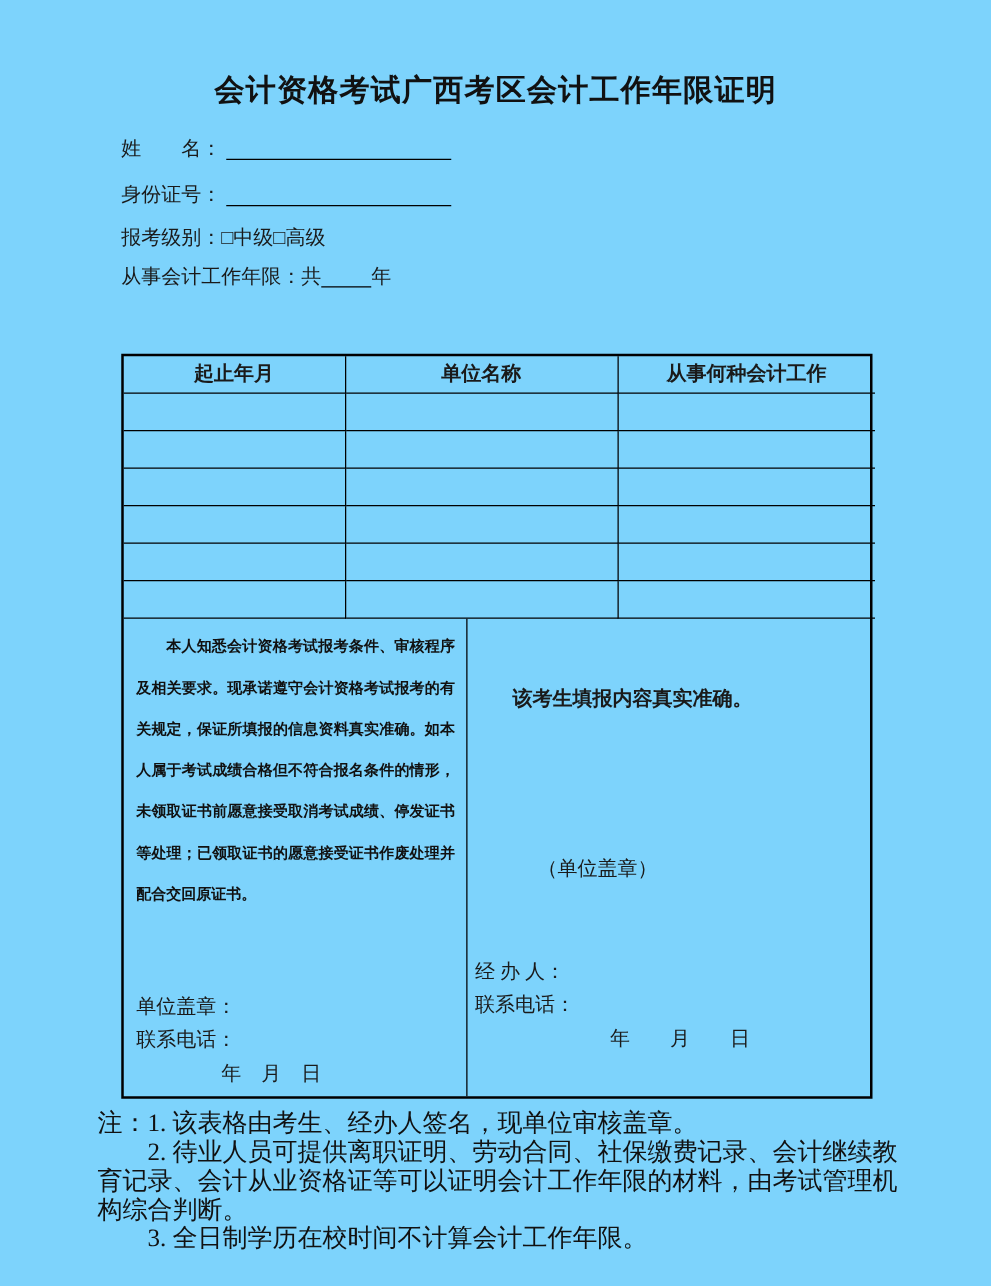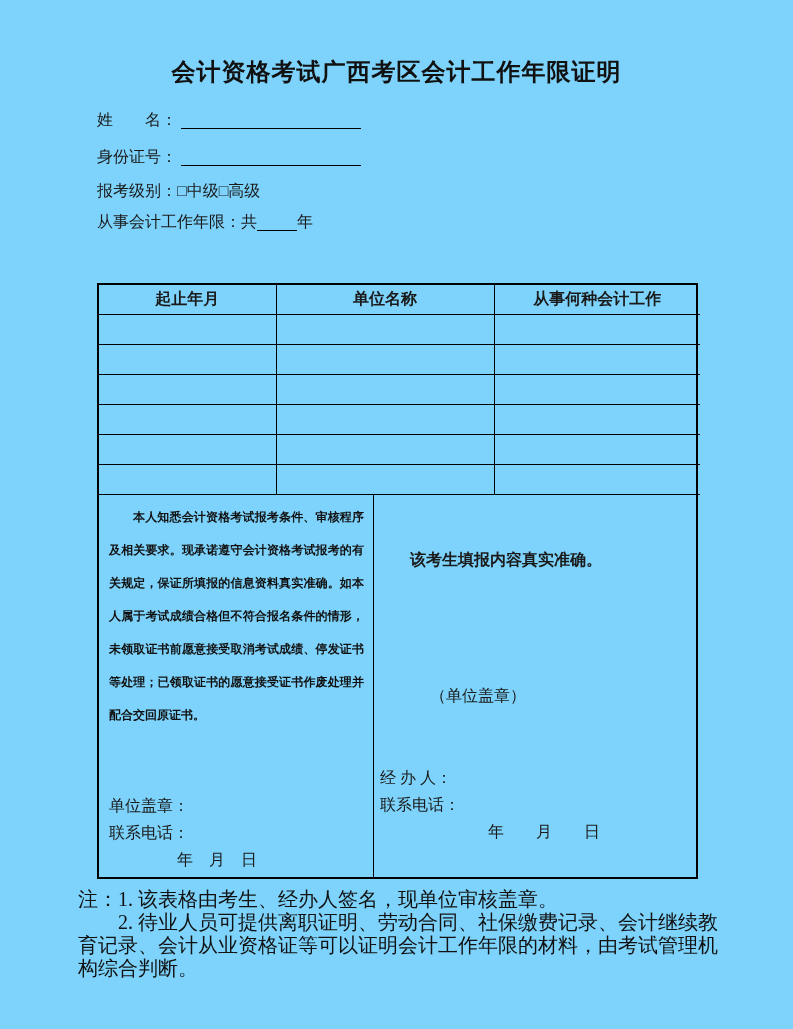--- a/index.html
+++ b/index.html
@@ -202,15 +202,16 @@
         <div class="abs agent-phone">联系电话：</div>
         <div class="abs sign-date-r">年　　月　　日</div>
       </div>
 
     </div>
   </div>
 
   <div class="notes">
     <p><span>注：</span><span>1. 该表格由考生、经办人签名，现单位审核盖章。</span></p>
     <p class="indent">2. 待业人员可提供离职证明、劳动合同、社保缴费记录、会计继续教育记录、会计从业资格证等可以证明会计工作年限的材料，由考试管理机构综合判断。</p>
+    <p class="indent">3. 全日制学历在校时间不计算会计工作年限。</p>
   </div>
 
 </div>
 
 </body></html>

